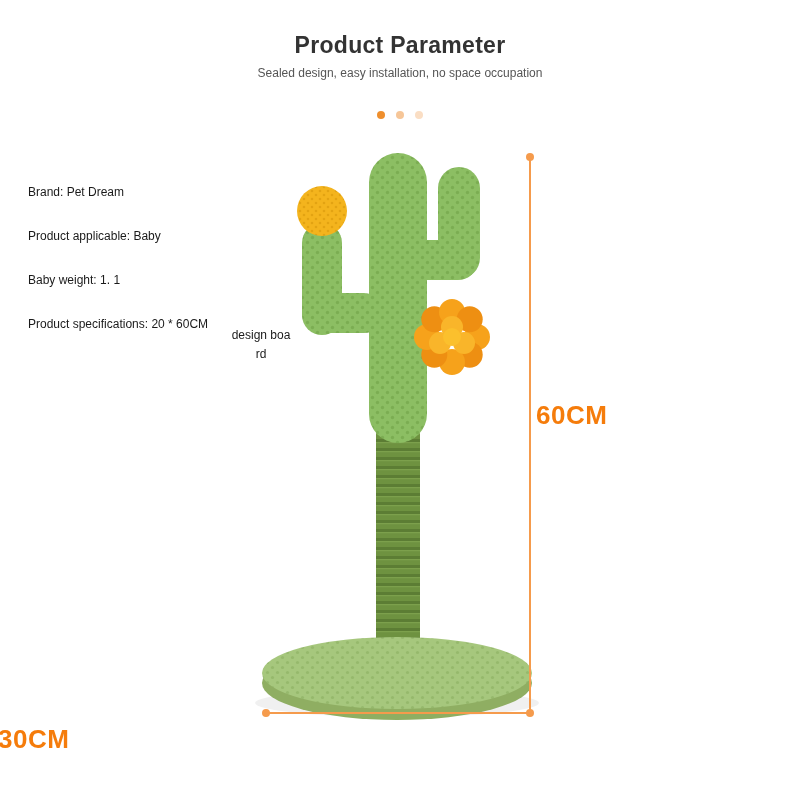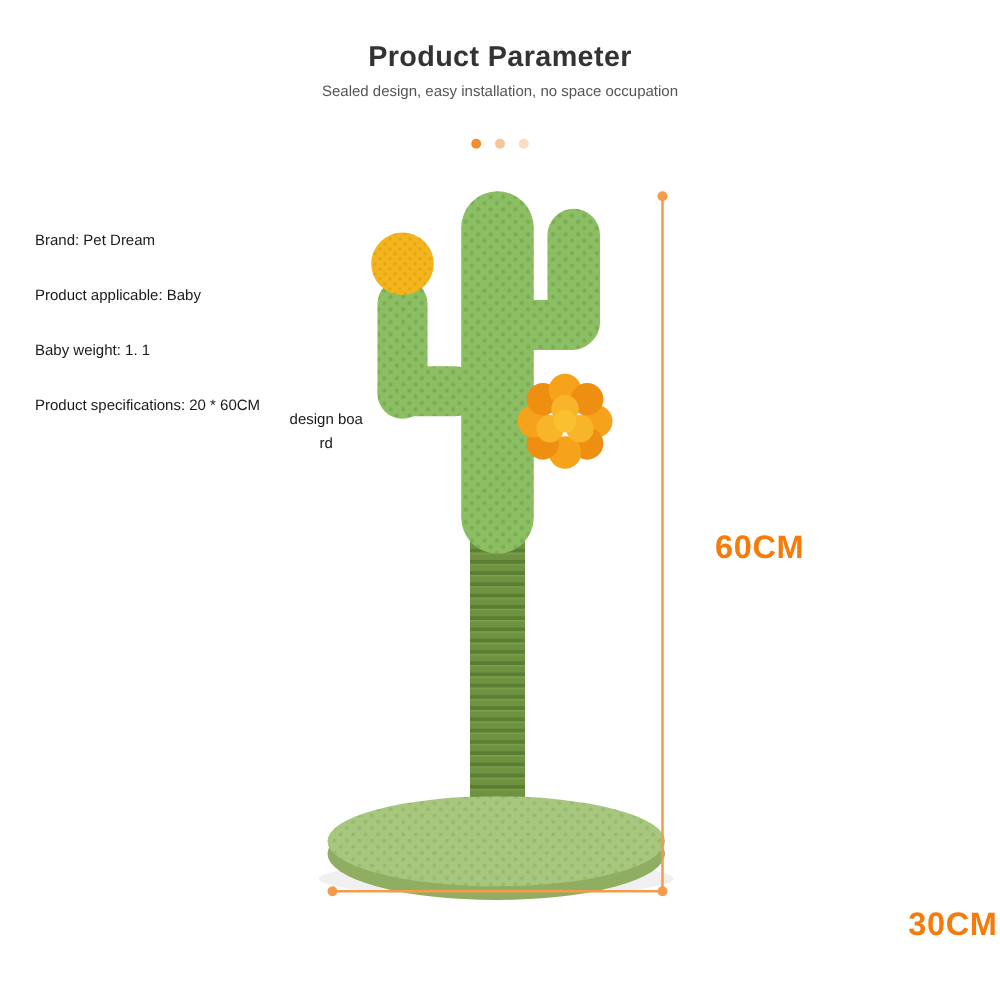--- a/index.html
+++ b/index.html
@@ -31,22 +31,22 @@
   }
   
   .dim-line{position:absolute;background:#f59b4c;}
   .dim-line.vert{left:529px;top:157px;width:2px;height:556px;}
   .dim-line.horiz{left:266px;top:712px;width:264px;height:2px;}
   .dim-dot{position:absolute;width:8px;height:8px;border-radius:50%;background:#f59b4c;}
   .dim-dot.v-top{left:526px;top:153px;}
   .dim-dot.corner{left:526px;top:709px;}
   .dim-dot.h-left{left:262px;top:709px;}
   .dim-label{position:absolute;color:#f57c0b;font-weight:700;font-size:26px;letter-spacing:.5px;}
-  .dim-label.height{left:572px;top:400px;margin-top:22px;}
-  .dim-label.width{left:0;top:724px;width:800px;text-align:right;}
+  .dim-label.height{left:536px;top:400px;}
+  .dim-label.width{left:0;top:724px;width:800px;text-align:left;}
   .dim-label.width span{display:inline-block;transform:translateX(-2px);}
   
   .product{position:absolute;left:250px;top:145px;width:300px;height:575px;}
 </style>
 </head>
 <body>
 
 <div id="page">
 
   <div class="title">Product Parameter</div>

